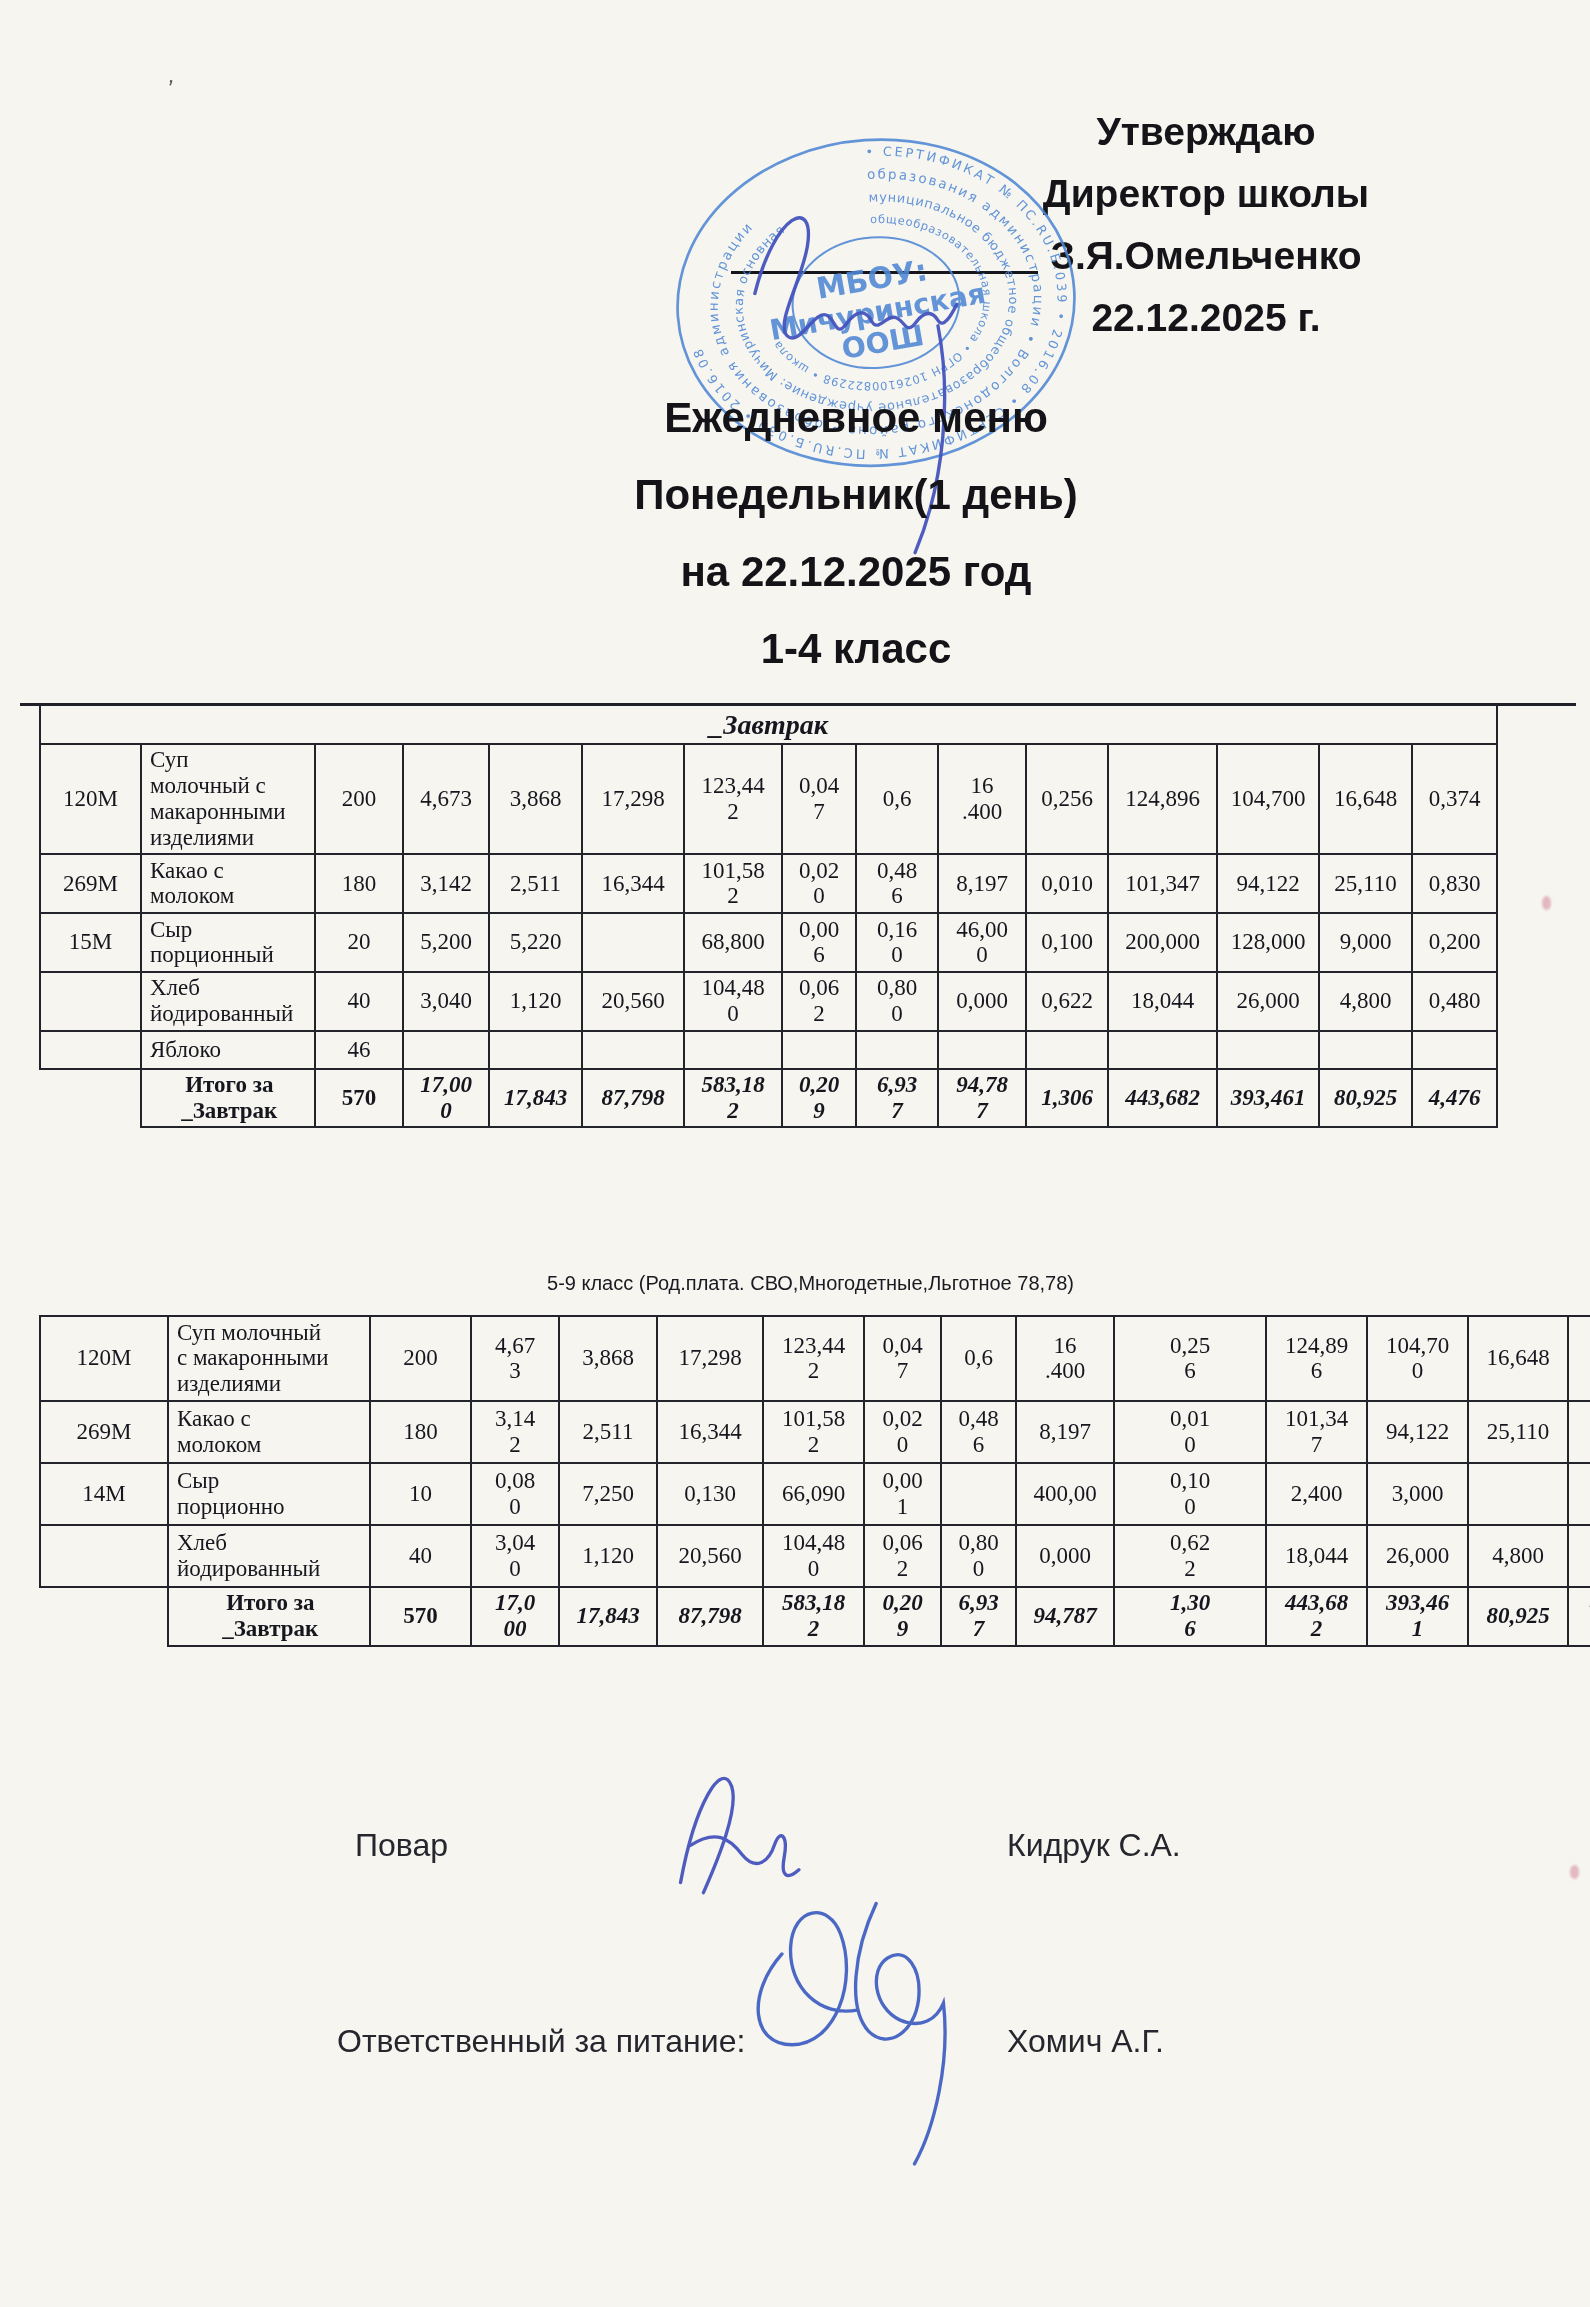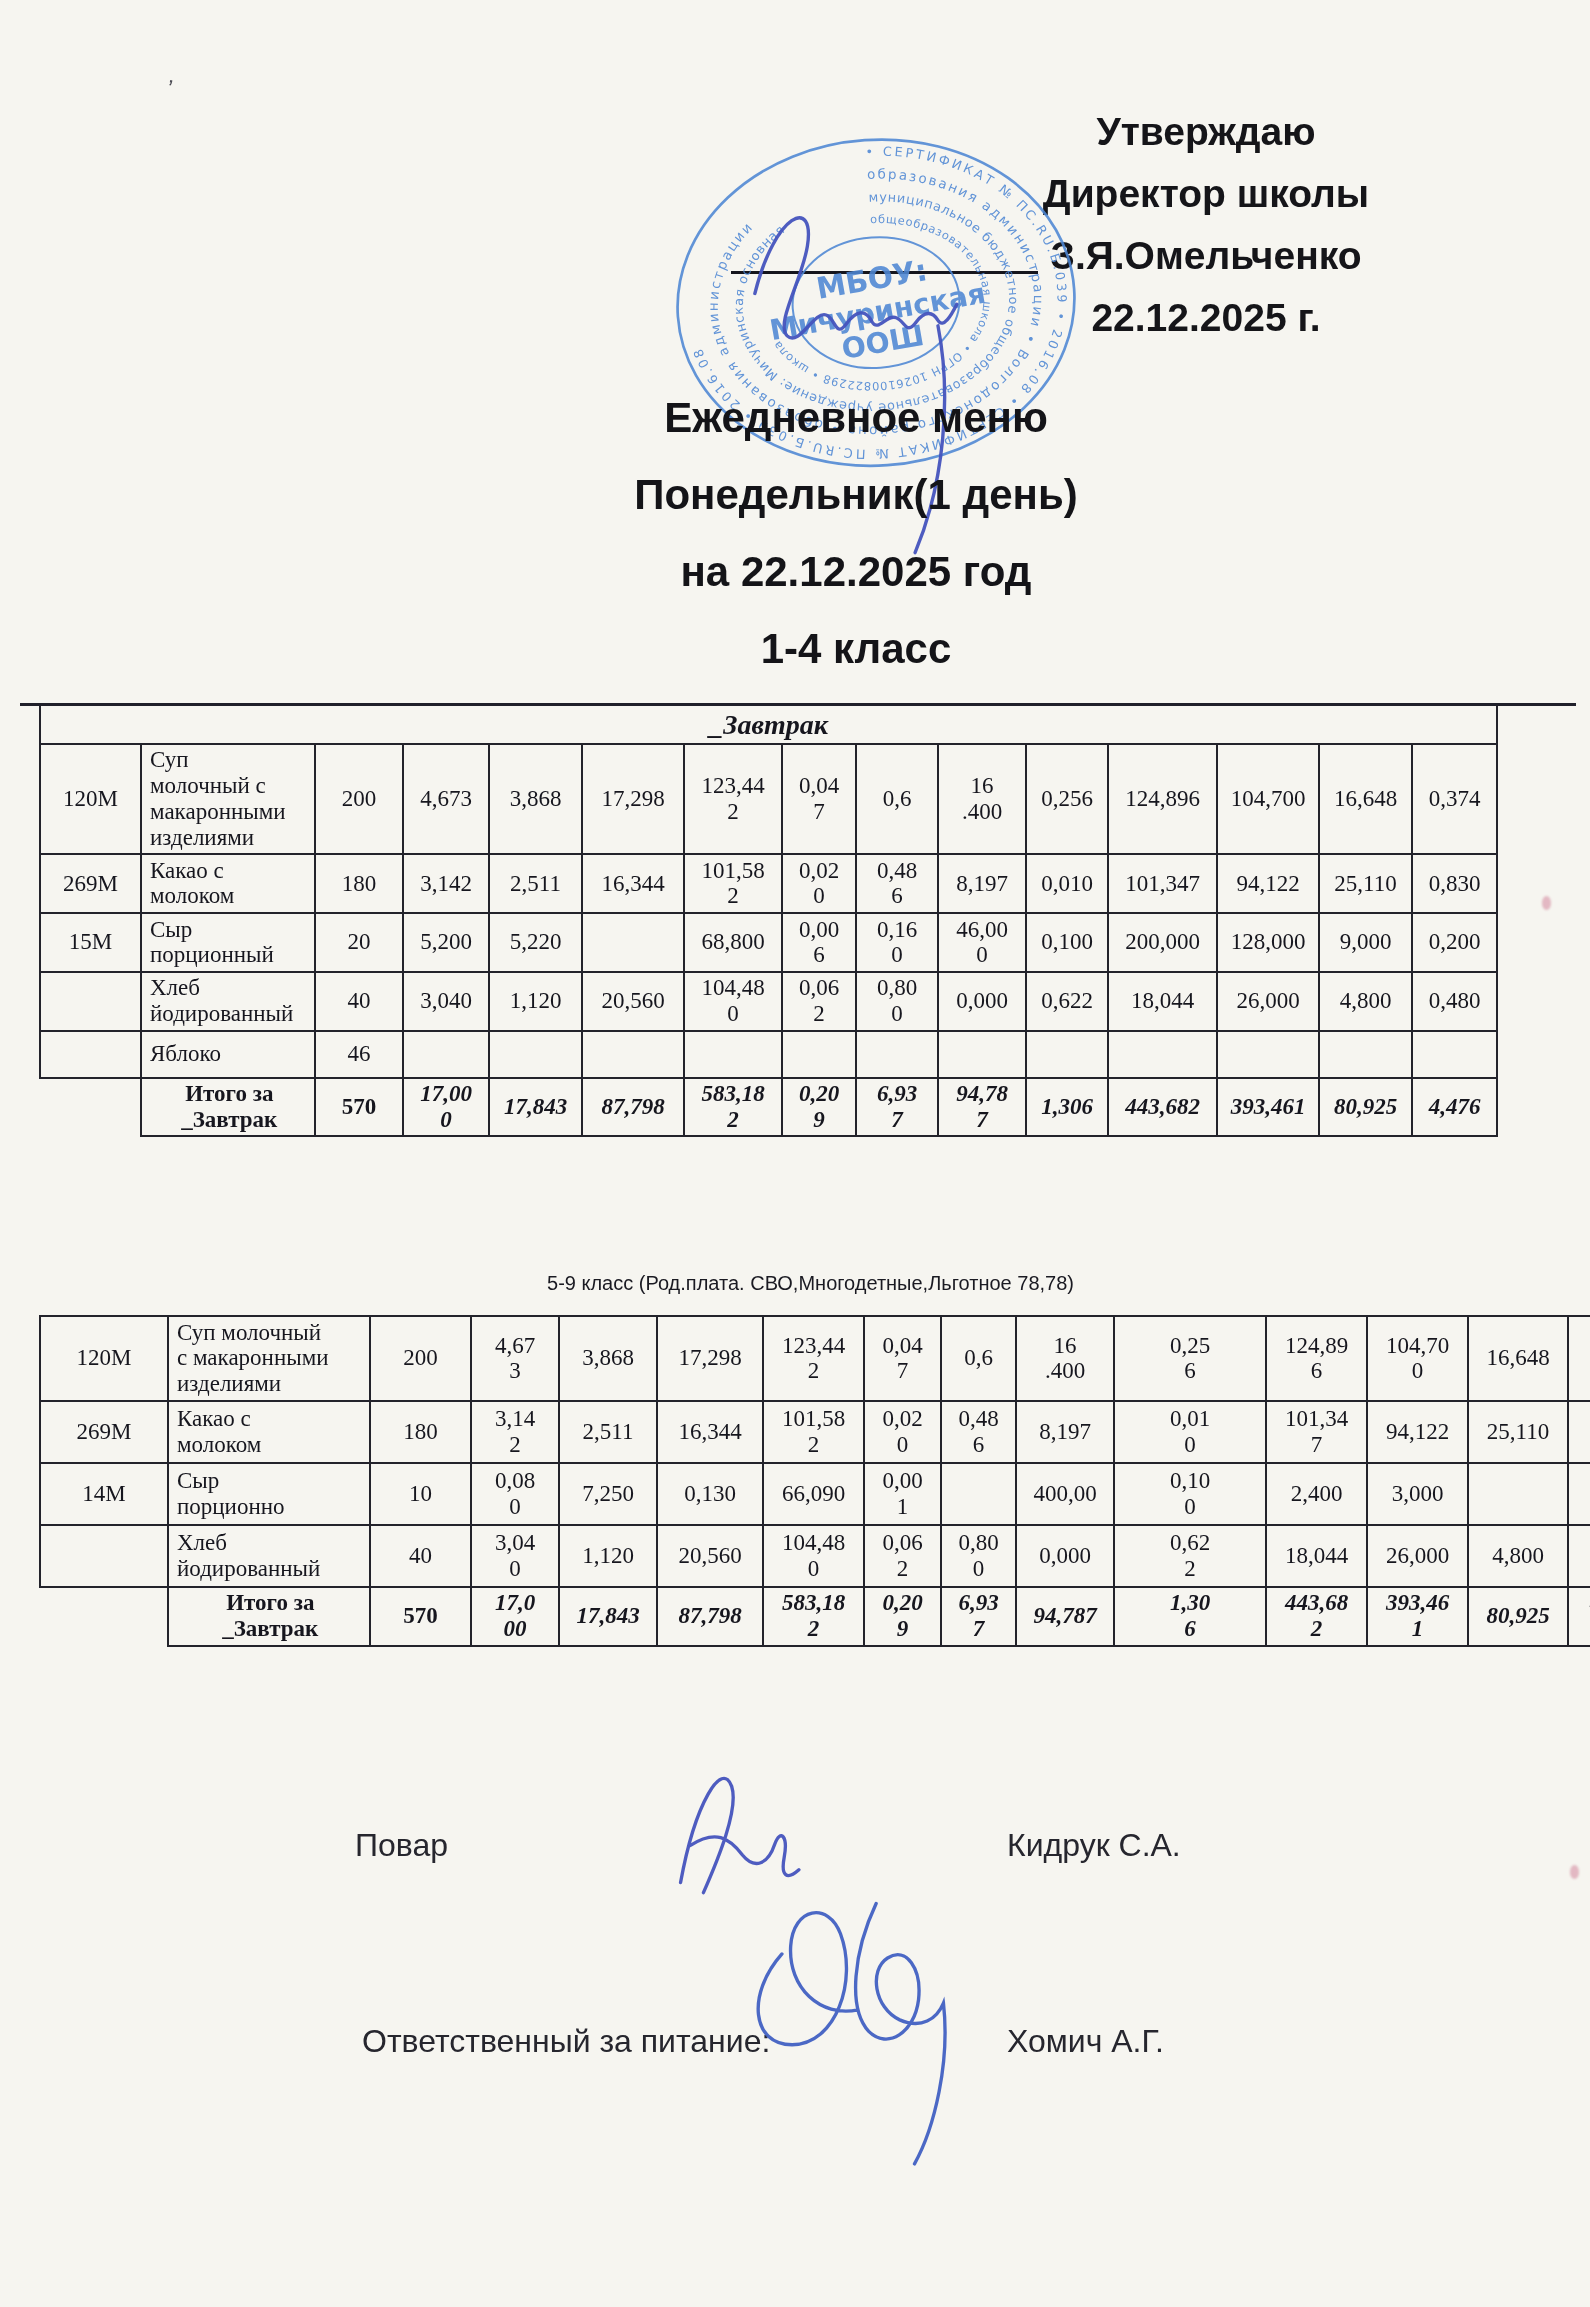--- a/index.html
+++ b/index.html
@@ -204,21 +204,21 @@
 2</td>
           <td class="c-num">0,80
 0</td>
           <td class="c-num">0,000</td>
           <td class="c-num">0,622</td>
           <td class="c-num">18,044</td>
           <td class="c-num">26,000</td>
           <td class="c-num">4,800</td>
           <td class="c-num">0,480</td>
         </tr>
-        <tr style="height: 47px;">
+        <tr style="height: 38px;">
           <td class="c-code"></td>
           <td class="c-name">Яблоко</td>
           <td class="c-num">46</td>
           <td class="c-num"></td>
           <td class="c-num"></td>
           <td class="c-num"></td>
           <td class="c-num"></td>
           <td class="c-num"></td>
           <td class="c-num"></td>
           <td class="c-num"></td>
@@ -396,21 +396,21 @@
 1</td>
           <td class="c-num it">80,925</td>
           <td class="c-num it">4,47
 6</td>
         </tr>
       </tbody>
   </table>
 
   <div class="siglabel" style="left:355px;top:1827px;">Повар</div>
   <div class="siglabel" style="left:1007px;top:1827px;">Кидрук С.А.</div>
-  <div class="siglabel" style="left:337px;top:2023px;margin-left:25px;">Ответственный за питание:</div>
+  <div class="siglabel" style="left:337px;top:2023px;">Ответственный за питание:</div>
   <div class="siglabel" style="left:1007px;top:2023px;">Хомич А.Г.</div>
 
   <svg class="sigsvg" style="left:640px;top:1738px;" width="182" height="195" viewBox="0 0 270 290">
     <path d="M 60,215 C 82,95 122,32 136,72 C 147,105 116,180 94,230
              M 74,160 C 112,136 132,148 152,174 C 170,196 190,188 200,158
              C 209,134 220,146 214,178 C 209,205 218,212 236,196" fill="none" stroke="#4453bd" stroke-width="5" stroke-linecap="round" opacity="0.95"></path>
   </svg>
   <svg class="sigsvg" style="left:718px;top:1853px;" width="249" height="323" viewBox="0 0 370 480">
     <path d="M 95,150 C 42,210 50,285 110,285 C 175,285 208,190 182,120 C 164,72 112,80 108,138
              C 104,200 152,245 208,233

